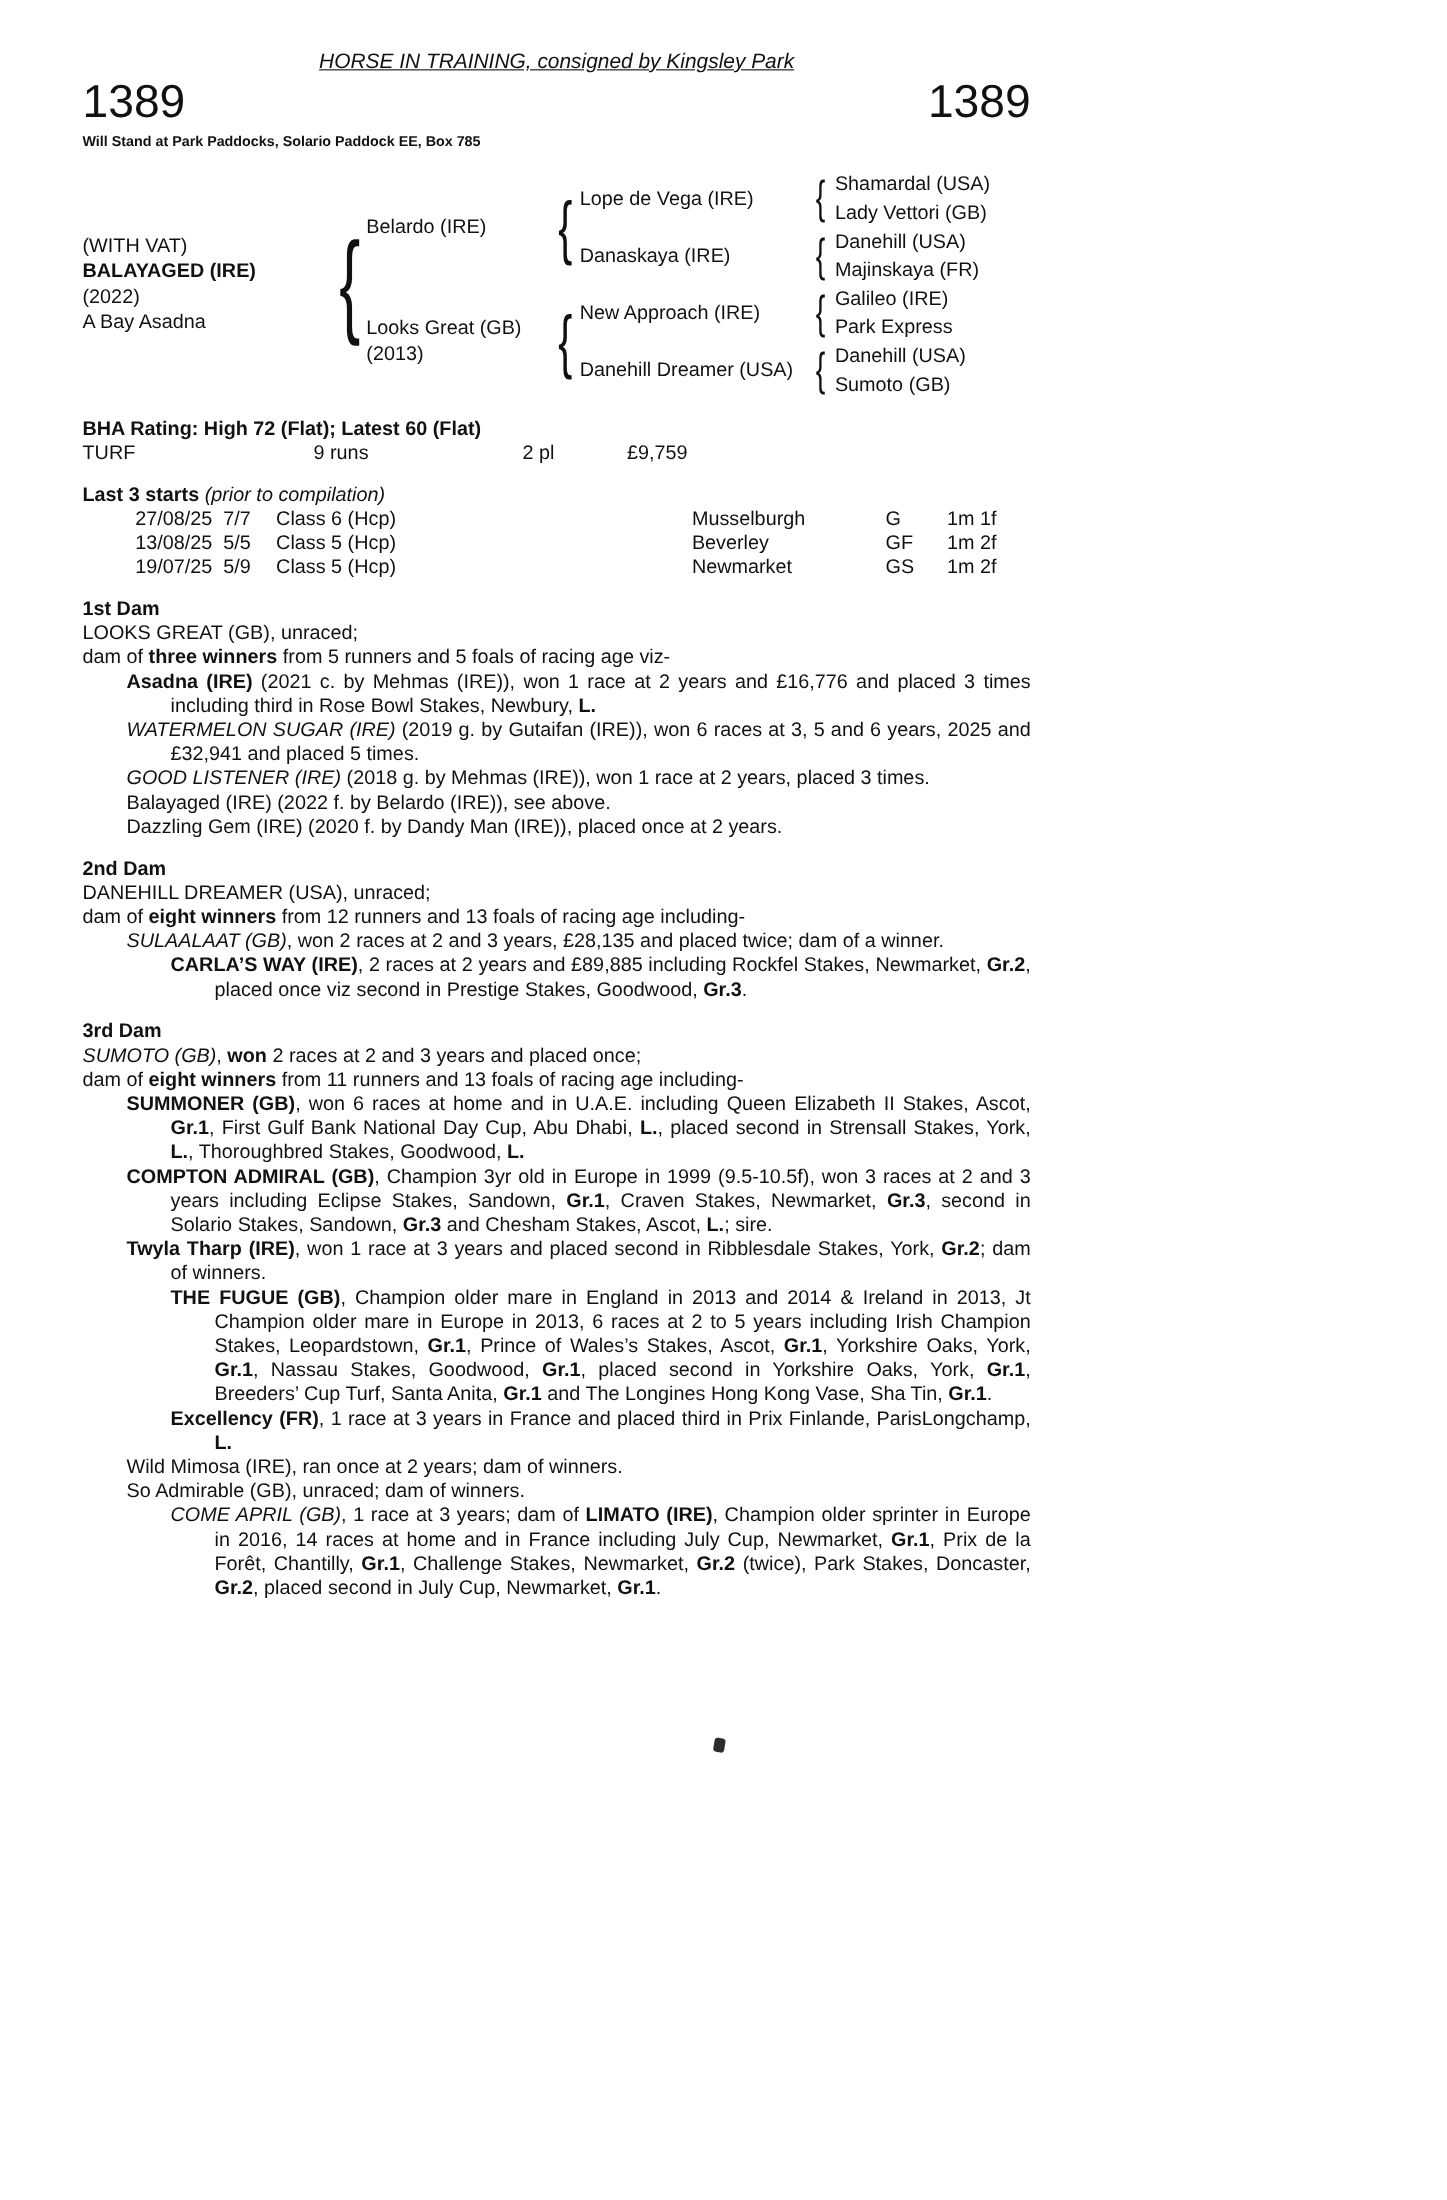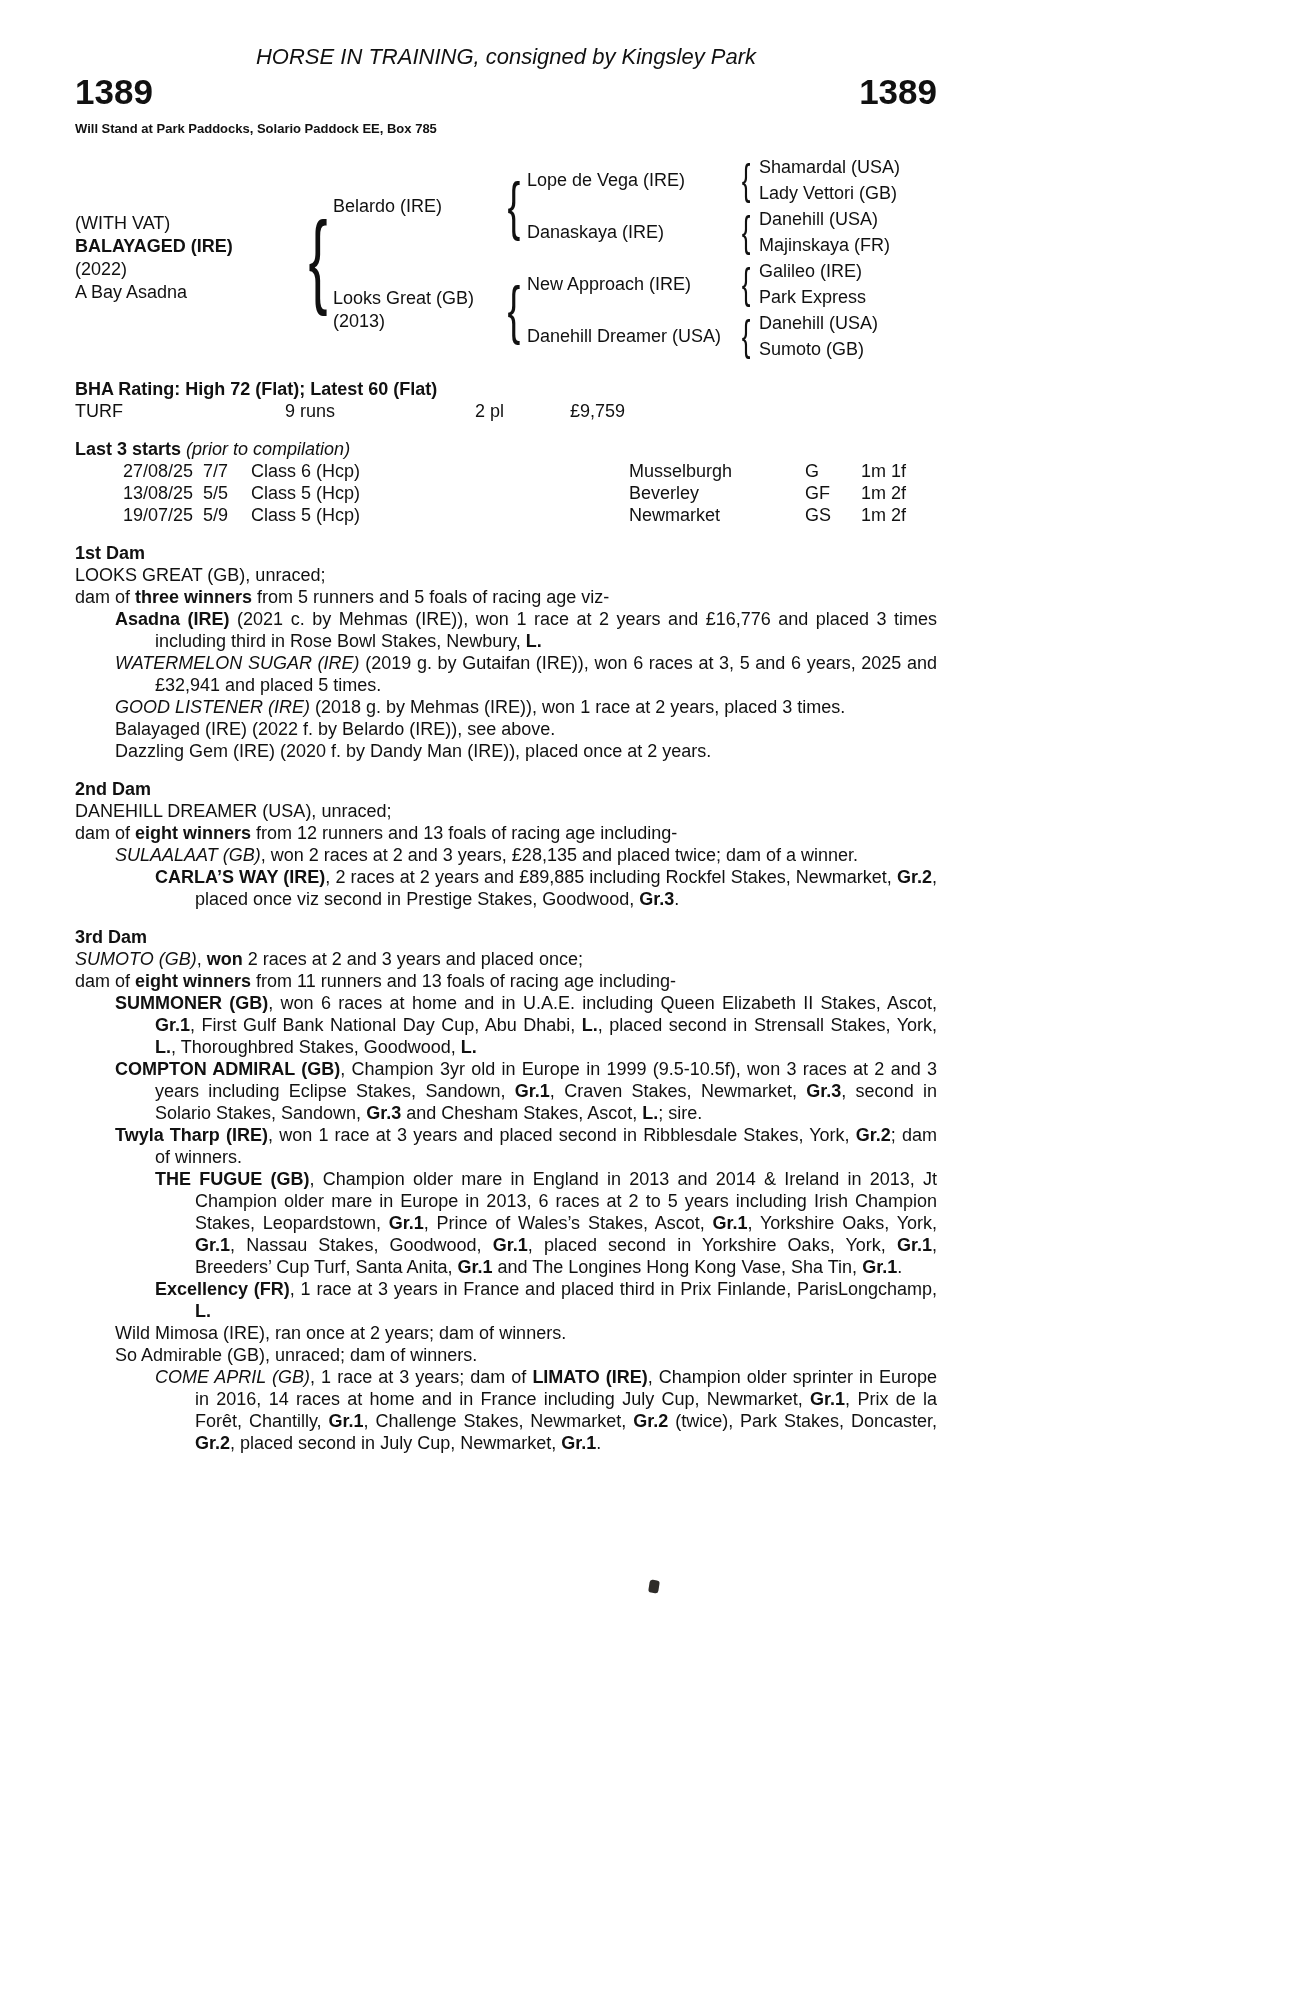--- a/index.html
+++ b/index.html
@@ -4,23 +4,23 @@
 <style>
   html,body{margin:0;padding:0;}
   body{
     width:1315px;min-height:2000px;background:#ffffff;color:#111;
     font-family:"Liberation Sans","DejaVu Sans",sans-serif;
     font-size:18px;line-height:22px;position:relative;
   }
   .b{font-weight:bold;}
   .i{font-style:italic;}
   .page{position:absolute;left:75px;top:46px;width:862px;}
-  .title{font-style:italic;text-align:center;font-size:22px;}
+  .title{font-style:italic;text-align:center;font-size:19px;text-decoration:underline;}
   .lot-row{display:flex;justify-content:space-between;align-items:flex-end;margin-top:4px;}
-  .lot{font-size:35px;font-weight:bold;line-height:40px;}
+  .lot{font-size:42px;font-weight:normal;line-height:40px;}
   .stand{font-weight:bold;font-size:13px;margin-top:6px;}
 
   
   .pedigree{
     display:grid;
     grid-template-columns:228px 30px 168px 26px 206px 26px 1fr;
     grid-auto-rows:26px;
     margin-top:14px;
   }
   .pedigree div{white-space:nowrap;}

